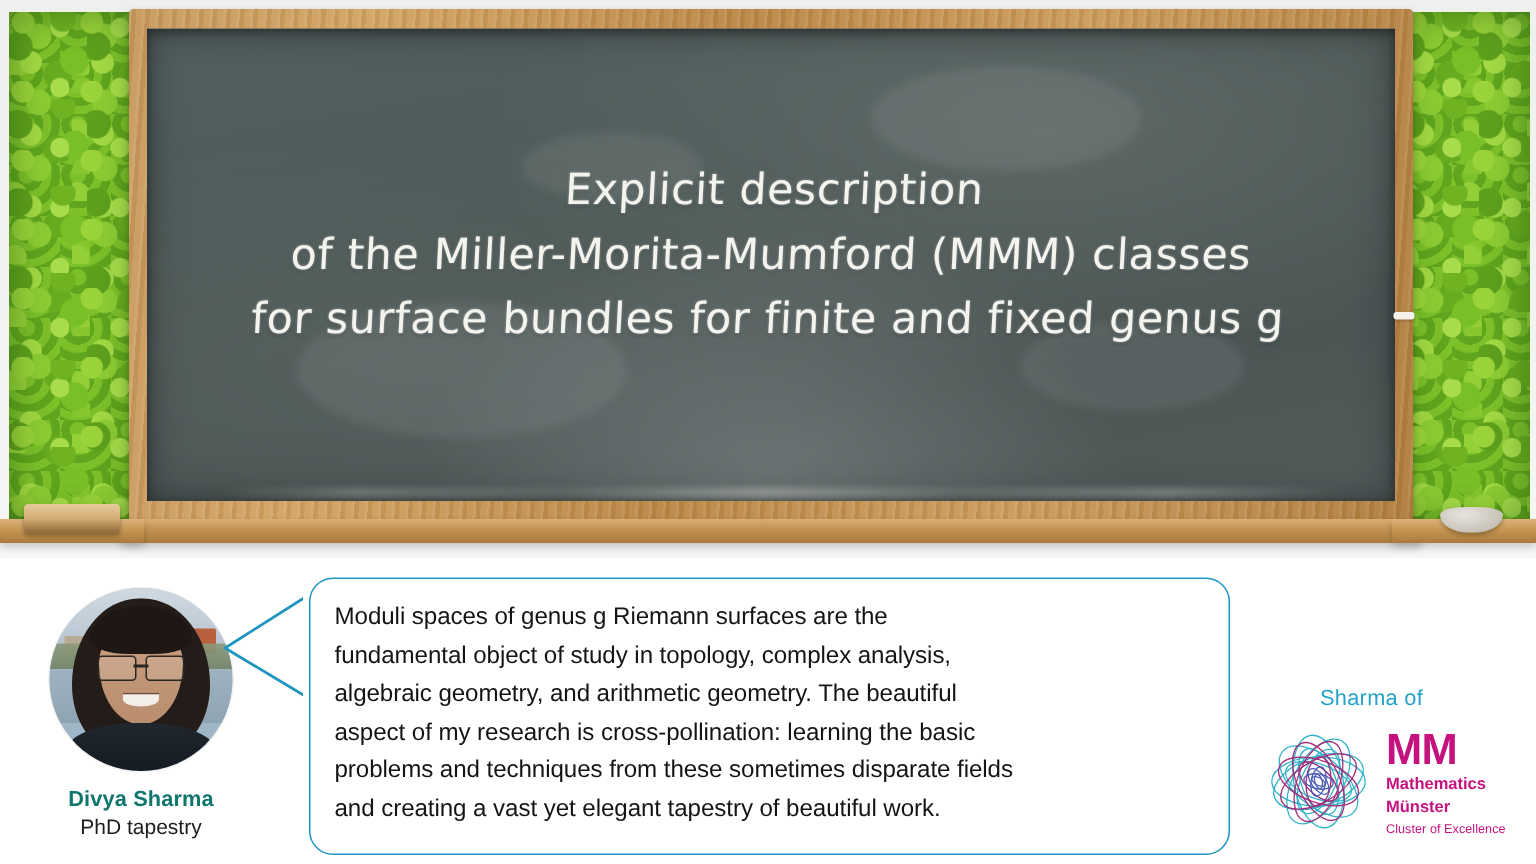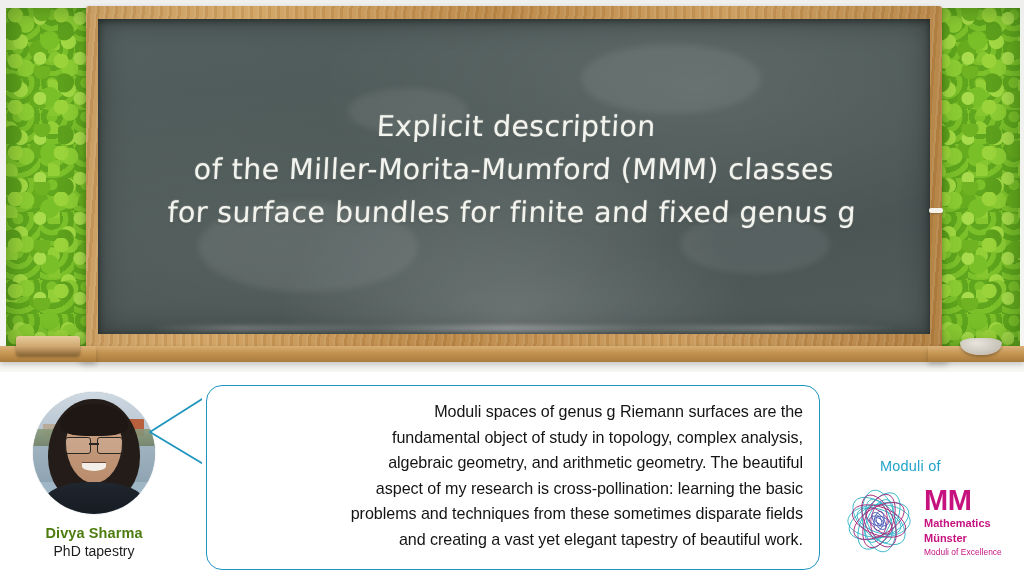--- a/index.html
+++ b/index.html
@@ -226,39 +226,38 @@
               background:#f3efe8; border-radius: 0 0 50% 50%;
               border-top:1.6px solid #6d4636; }
   .ph-body  { position:absolute; left:8%; bottom:-4%; width:84%; height:30%;
               background: linear-gradient(#20262e, #151a21);
               border-radius:46% 46% 0 0 / 56% 56% 0 0; }
 
   .person-name {
     margin-top: 11px;
     font-size: 14.5px;
     font-weight: bold;
-    color: #4d7c0f;
+    color: #0f766e;
     letter-spacing: .1px;
   }
   .person-role {
     margin-top: 2px;
     font-size: 14px;
     color: #1c1c1c;
   }
 
   
   .bubble {
     position: absolute;
     left: 206px; top: 13px;
     width: 614px; height: 185px;
     border: 1.7px solid #1f95bf;
     border-radius: 16px;
     background: #ffffff;
     padding: 13px 16px 10px 16px;
-    text-align: right;
   }
   .bubble-text {
     font-size: 16.1px;
     line-height: 25.6px;
     color: #141414;
     white-space: pre-line;
     letter-spacing: -0.05px;
   }
   
   .bubble-tail { position: absolute; left: 140px; top: 20px; width: 72px; height: 78px; }
@@ -353,21 +352,21 @@
     <div class="bubble">
       <div class="bubble-text">Moduli spaces of genus g Riemann surfaces are the
 fundamental object of study in topology, complex analysis,
 algebraic geometry, and arithmetic geometry. The beautiful
 aspect of my research is cross-pollination: learning the basic
 problems and techniques from these sometimes disparate fields
 and creating a vast yet elegant tapestry of beautiful work.</div>
     </div>
 
     <div class="logo">
-      <div class="logo-women">Moduli of</div>
+      <div class="logo-women">Sharma of</div>
 
       <svg class="logo-spiro" viewBox="0 0 100 100">
         <g fill="none" stroke-width="1.05">
           <g stroke="#2fb3c9">
             <ellipse cx="50" cy="50" rx="38" ry="20" transform="rotate(0 50 50)"></ellipse>
             <ellipse cx="50" cy="50" rx="38" ry="20" transform="rotate(40 50 50)"></ellipse>
             <ellipse cx="50" cy="50" rx="38" ry="20" transform="rotate(80 50 50)"></ellipse>
             <ellipse cx="50" cy="50" rx="38" ry="20" transform="rotate(120 50 50)"></ellipse>
             <ellipse cx="50" cy="50" rx="38" ry="20" transform="rotate(160 50 50)"></ellipse>
             <ellipse cx="50" cy="50" rx="28" ry="14" transform="rotate(20 50 50)"></ellipse>
@@ -388,17 +387,17 @@
             <ellipse cx="50" cy="50" rx="12" ry="6" transform="rotate(100 50 50)"></ellipse>
             <ellipse cx="50" cy="50" rx="6" ry="3" transform="rotate(30 50 50)"></ellipse>
             <ellipse cx="50" cy="50" rx="6" ry="3" transform="rotate(75 50 50)"></ellipse>
           </g>
         </g>
       </svg>
 
       <div class="logo-mm">MM</div>
       <div class="logo-math">Mathematics
 Münster</div>
-      <div class="logo-cluster">Moduli of Excellence</div>
+      <div class="logo-cluster">Cluster of Excellence</div>
     </div>
 
   </div>
 </div>
 
 </body></html>

